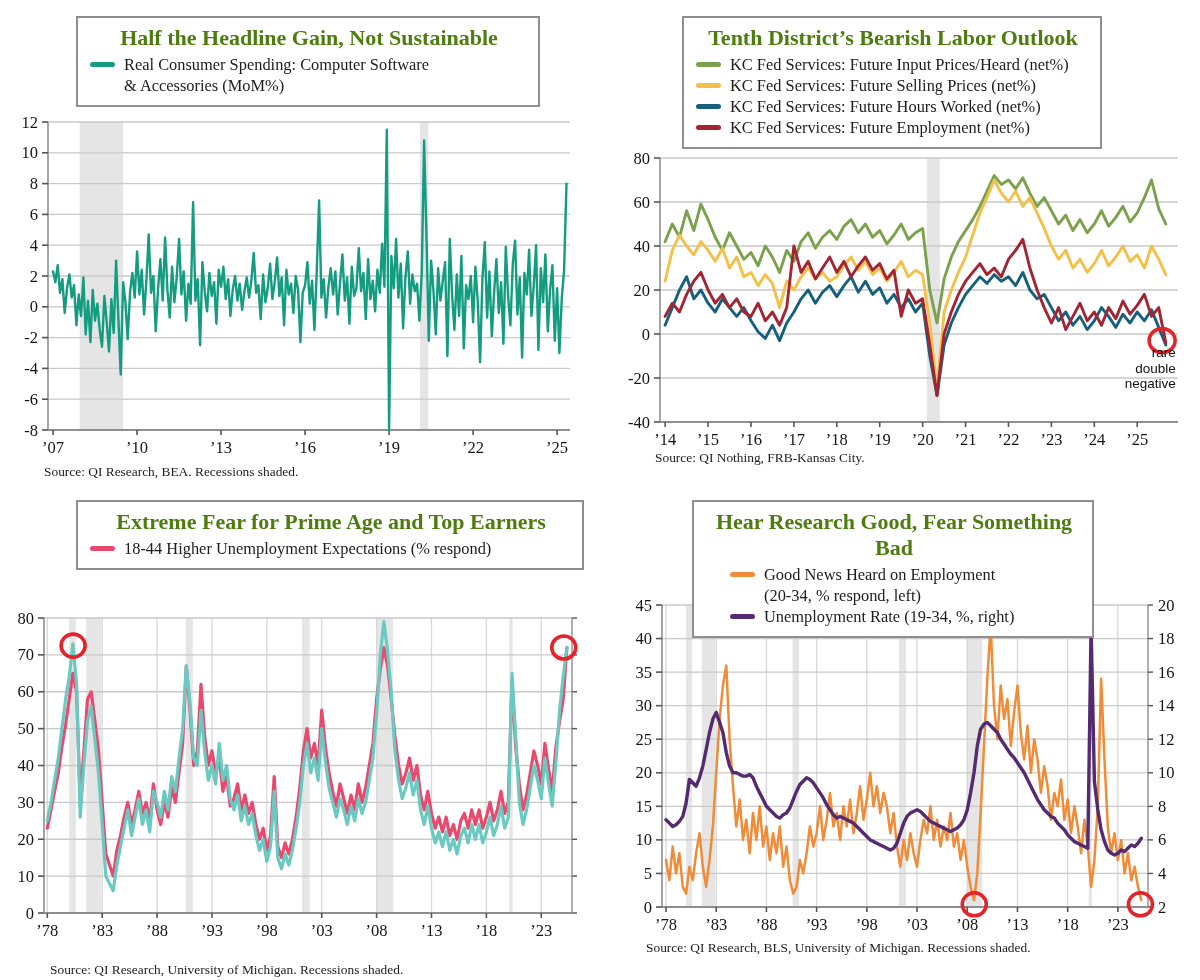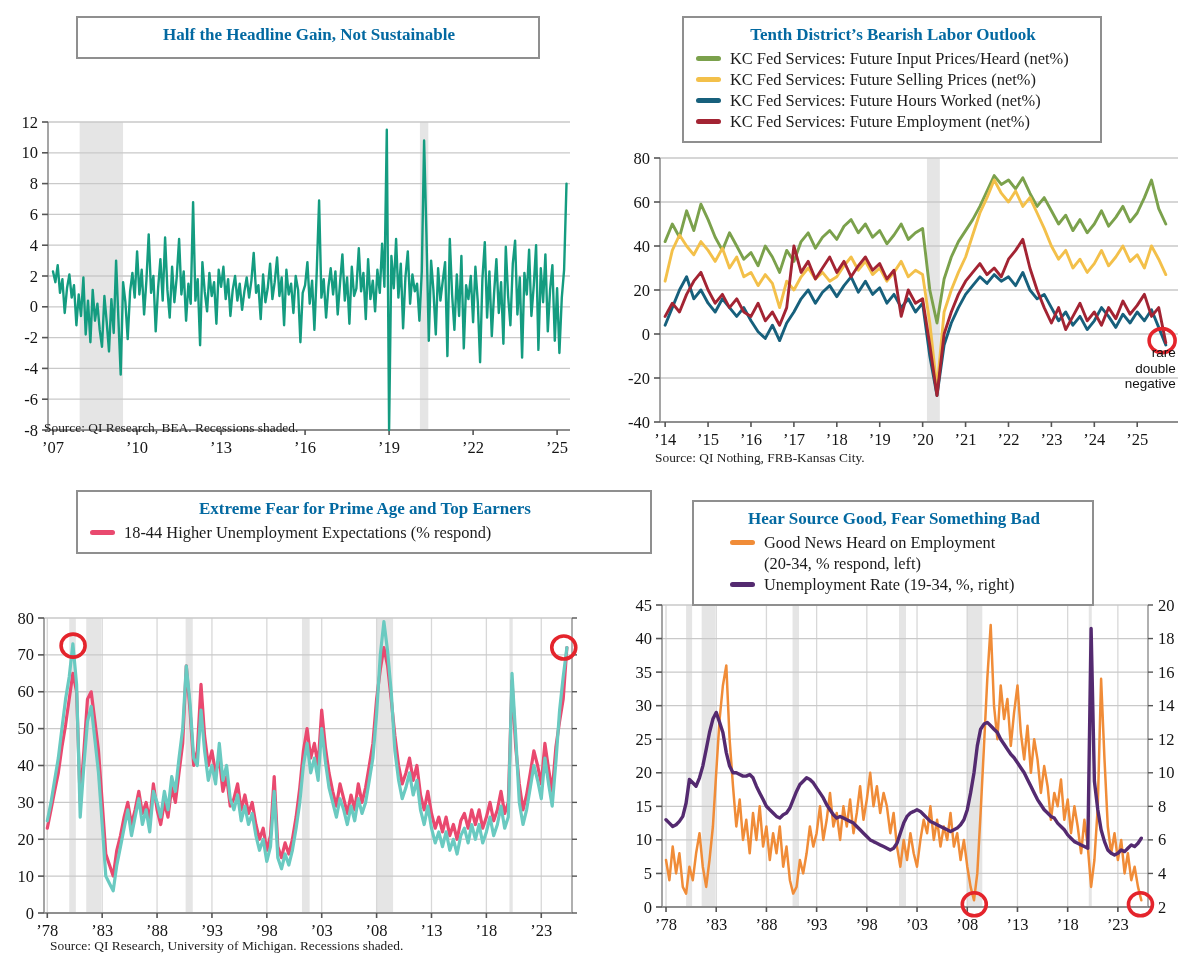--- a/index.html
+++ b/index.html
@@ -6,32 +6,32 @@
   body{width:1200px;height:980px;position:relative;font-family:"Liberation Serif","DejaVu Serif",serif;color:#1a1a1a;overflow:hidden;}
   .panel{position:absolute;}
   .p0{left:0;top:0;width:612px;height:490px;}
   .p1{left:612px;top:0;width:588px;height:490px;}
   .p2{left:0;top:490px;width:612px;height:490px;}
   .p3{left:612px;top:490px;width:588px;height:490px;}
   svg.chart{position:absolute;left:0;top:0;}
   .legend-box{position:absolute;background:#ffffff;border:2px solid #8f8f8f;padding:7px 10px 9px 12px;box-sizing:border-box;z-index:2;}
   .lb0{left:76px;top:16px;width:464px;}
   .lb1{left:70px;top:16px;width:420px;}
-  .lb2{left:76px;top:0;width:576px;}
+  .lb2{left:76px;top:10px;width:508px;}
   .lb3{left:80px;top:10px;width:402px;}
-  .panel-title{font-weight:bold;font-size:17px;text-align:center;margin:0 0 3px 0;color:#0369a1;}
+  .panel-title{font-weight:bold;font-size:22px;text-align:center;margin:0 0 3px 0;color:#4d7c0f;}
   .legend-items{display:block;}
   .lg-row{display:flex;gap:9px;font-size:16.4px;line-height:1.28;color:#1c1c1c;}
   .p3 .lg-row{padding-left:24px;}
   .lg-marker{flex:none;width:25px;height:5px;border-radius:3px;margin-top:8px;}
   .lg-label{white-space:pre-line;}
   .source{position:absolute;font-size:13.4px;color:#1c1c1c;z-index:2;}
-  .src0{left:44px;top:420px;}
+  .src0{left:44px;top:464px;}
   .src1{left:43px;top:450px;}
-  .src2{left:50px;top:448px;}
+  .src2{left:50px;top:472px;}
   .src3{left:34px;top:450px;}
 </style>
 </head>
 <body>
 
 <div class="panel p0">
   <svg class="chart" width="612" height="490" viewBox="0 0 612 490">
       <rect x="79.64484978541061" y="122" width="43.40665236051352" height="308" fill="#e5e5e5"></rect>
       <rect x="419.89699570815174" y="122" width="8.401287553653106" height="308" fill="#e5e5e5"></rect>
       <line x1="48" y1="122" x2="570" y2="122" stroke="#c9c9c9" stroke-width="1.3"></line>
@@ -80,20 +80,27 @@
       <line x1="389.09227467811155" y1="430" x2="389.09227467811155" y2="435" stroke="#555555" stroke-width="1.6"></line>
       <text x="389.09227467811155" y="453" text-anchor="middle" font-size="16.5" fill="#141414">’19</text>
       <line x1="473.1051502145918" y1="430" x2="473.1051502145918" y2="435" stroke="#555555" stroke-width="1.6"></line>
       <text x="473.1051502145918" y="453" text-anchor="middle" font-size="16.5" fill="#141414">’22</text>
       <line x1="557.1180257510721" y1="430" x2="557.1180257510721" y2="435" stroke="#555555" stroke-width="1.6"></line>
       <text x="557.1180257510721" y="453" text-anchor="middle" font-size="16.5" fill="#141414">’25</text>
       <polyline points="53.0,271.4 55.4,282.2 57.7,265.2 60.0,292.9 62.4,279.1 64.7,313.0 67.0,288.3 69.4,274.5 71.7,297.6 74.0,285.2 76.4,325.3 78.7,294.5 81.0,316.0 83.4,277.5 85.7,334.5 88.0,300.6 90.4,342.2 92.7,289.9 95.0,320.7 97.4,303.7 99.7,329.9 102.0,346.8 104.4,296.0 106.7,322.2 109.0,351.5 111.4,299.1 113.7,333.0 116.1,260.6 118.4,319.1 120.7,374.6 123.1,282.2 125.4,302.2 127.7,339.1 130.1,291.4 132.4,272.9 134.7,297.6 137.1,251.4 139.4,294.5 141.7,269.8 144.1,314.5 146.4,280.6 148.7,234.4 151.1,292.9 153.4,276.0 155.7,331.4 158.1,288.3 160.4,259.1 162.7,300.6 165.1,237.5 167.4,289.9 169.7,317.6 172.1,266.8 174.4,302.2 176.7,277.5 179.1,239.0 181.4,294.5 183.7,271.4 186.1,320.7 188.4,283.7 190.7,303.7 193.1,202.1 195.4,300.6 197.7,279.1 200.1,345.3 202.4,262.1 204.7,291.4 207.1,311.4 209.4,272.9 211.7,296.0 214.1,282.2 216.4,323.7 218.7,269.8 221.1,286.8 223.4,266.8 225.7,299.1 228.1,279.1 230.4,316.0 232.7,289.9 235.1,276.0 237.4,300.6 239.7,283.7 242.1,309.9 244.4,291.4 246.7,277.5 249.1,297.6 251.4,280.6 253.7,252.9 256.1,292.9 258.4,285.2 260.7,319.1 263.1,274.5 265.4,302.2 267.7,288.3 270.1,263.7 272.4,299.1 274.7,282.2 277.1,257.5 279.4,296.0 281.7,277.5 284.1,325.3 286.4,269.8 288.7,294.5 291.1,283.7 293.4,313.0 295.7,276.0 298.1,289.9 300.4,342.2 302.7,292.9 305.1,285.2 307.4,262.1 309.7,303.7 312.1,280.6 314.4,329.9 316.7,272.9 319.1,200.5 321.4,297.6 323.7,279.1 326.1,317.6 328.4,286.8 330.7,268.3 333.1,294.5 335.4,271.4 337.7,314.5 340.1,282.2 342.4,254.4 344.8,300.6 347.1,277.5 349.4,323.7 351.8,266.8 354.1,296.0 356.4,288.3 358.8,248.3 361.1,291.4 363.4,272.9 365.8,319.1 368.1,259.1 370.4,299.1 372.8,280.6 375.1,311.4 377.4,269.8 379.8,292.9 382.1,243.7 384.4,286.8 386.8,129.7 389.1,430.0 391.4,256.0 393.8,288.3 396.1,239.0 398.4,297.6 400.8,263.7 403.1,328.4 405.4,277.5 407.8,251.4 410.1,303.7 412.4,274.5 414.8,291.4 417.1,283.7 419.4,320.7 421.8,271.4 424.1,140.5 426.4,232.9 428.8,340.7 431.1,260.6 433.4,289.9 435.8,334.5 438.1,268.3 440.4,300.6 442.8,280.6 445.1,262.1 447.4,356.1 449.8,239.0 452.1,294.5 454.4,329.9 456.8,274.5 459.1,316.0 461.4,256.0 463.8,348.4 466.1,285.2 468.4,299.1 470.8,276.0 473.1,322.2 475.4,266.8 477.8,302.2 480.1,362.2 482.4,279.1 484.8,242.1 487.1,317.6 489.4,271.4 491.8,336.1 494.1,292.9 496.4,259.1 498.8,313.0 501.1,282.2 503.4,343.8 505.8,246.7 508.1,296.0 510.4,325.3 512.8,263.7 515.1,240.6 517.4,314.5 519.8,277.5 522.1,357.6 524.4,272.9 526.8,294.5 529.1,249.8 531.4,316.0 533.8,285.2 536.1,245.2 538.4,349.9 540.8,268.3 543.1,302.2 545.4,254.4 547.8,331.4 550.1,289.9 552.4,265.2 554.8,340.7 557.1,288.3 559.4,353.0 561.8,297.6 564.1,269.8 566.5,183.6" fill="none" stroke="#149c80" stroke-width="2.4" stroke-linejoin="round" stroke-linecap="round"></polyline>
     </svg>
   <div class="legend-box lb0">
     <div class="panel-title">Half the Headline Gain, Not Sustainable</div>
+    <div class="legend-items">
+        <div class="lg-row">
+          <span class="lg-marker" style="background: rgb(20, 156, 128);"></span>
+          <span class="lg-label">Real Consumer Spending: Computer Software
+&amp; Accessories (MoM%)</span>
+        </div>
+      </div>
   </div>
   <div class="source src0">Source: QI Research, BEA. Recessions shaded.</div>
 </div>
 
 <div class="panel p1">
   <svg class="chart" width="588" height="490" viewBox="0 0 588 490">
       <rect x="314.93951946975255" y="158" width="12.874896437456073" height="264" fill="#e5e5e5"></rect>
       <line x1="48" y1="158" x2="566" y2="158" stroke="#c9c9c9" stroke-width="1.3"></line>
       <line x1="48" y1="202" x2="566" y2="202" stroke="#c9c9c9" stroke-width="1.3"></line>
       <line x1="48" y1="246" x2="566" y2="246" stroke="#c9c9c9" stroke-width="1.3"></line>
@@ -358,26 +365,27 @@
       <line x1="455.6694214876035" y1="417" x2="455.6694214876035" y2="422" stroke="#555555" stroke-width="1.6"></line>
       <text x="455.6694214876035" y="440" text-anchor="middle" font-size="16.5" fill="#141414">’18</text>
       <line x1="505.87603305785126" y1="417" x2="505.87603305785126" y2="422" stroke="#555555" stroke-width="1.6"></line>
       <text x="505.87603305785126" y="440" text-anchor="middle" font-size="16.5" fill="#141414">’23</text>
       <polyline points="54.0,370.0 57.4,390.2 60.7,356.6 64.1,383.4 67.4,363.3 70.8,396.9 74.1,403.6 77.4,376.7 80.8,390.2 84.1,363.3 87.5,343.2 90.8,376.7 94.2,396.9 97.5,370.0 100.9,336.5 104.2,282.8 107.6,229.1 110.9,195.5 114.3,175.4 117.6,249.2 121.0,296.2 124.3,336.5 127.7,309.6 131.0,349.9 134.3,329.8 137.7,363.3 141.0,323.0 144.4,349.9 147.7,316.3 151.1,356.6 154.4,336.5 157.8,370.0 161.1,343.2 164.5,363.3 167.8,336.5 171.2,376.7 174.5,356.6 177.9,390.2 181.2,403.6 184.6,396.9 187.9,370.0 191.2,383.4 194.6,363.3 197.9,336.5 201.3,356.6 204.6,343.2 208.0,316.3 211.3,349.9 214.7,329.8 218.0,302.9 221.4,336.5 224.7,323.0 228.1,349.9 231.4,316.3 234.8,336.5 238.1,309.6 241.5,343.2 244.8,323.0 248.1,296.2 251.5,329.8 254.8,309.6 258.2,282.8 261.5,316.3 264.9,296.2 268.2,323.0 271.6,302.9 274.9,316.3 278.3,343.2 281.6,323.0 285.0,356.6 288.3,376.7 291.7,349.9 295.0,370.0 298.4,343.2 301.7,363.3 305.0,376.7 308.4,349.9 311.7,329.8 315.1,343.2 318.4,316.3 321.8,349.9 325.1,329.8 328.5,356.6 331.8,336.5 335.2,349.9 338.5,323.0 341.9,356.6 345.2,343.2 348.6,370.0 351.9,349.9 355.3,376.7 358.6,396.9 362.0,410.3 365.3,383.4 368.6,323.0 372.0,255.9 375.3,188.8 378.7,135.1 382.0,215.7 385.4,249.2 388.7,195.5 392.1,229.1 395.4,209.0 398.8,255.9 402.1,222.4 405.5,195.5 408.8,242.5 412.2,269.4 415.5,235.8 418.9,282.8 422.2,249.2 425.5,269.4 428.9,302.9 432.2,276.1 435.6,296.2 438.9,329.8 442.3,302.9 445.6,316.3 449.0,289.5 452.3,329.8 455.7,309.6 459.0,343.2 462.4,316.3 465.7,336.5 469.1,363.3 472.4,329.8 475.8,356.6 479.1,396.9 482.4,370.0 485.8,316.3 489.1,188.8 492.5,269.4 495.8,336.5 499.2,363.3 502.5,343.2 505.9,370.0 509.2,349.9 512.6,383.4 515.9,363.3 519.3,390.2 522.6,376.7 526.0,396.9 529.3,410.3" fill="none" stroke="#f08c38" stroke-width="2.5" stroke-linejoin="round" stroke-linecap="round"></polyline>
       <polyline points="54.0,329.8 57.4,333.1 60.7,336.5 64.1,334.8 67.4,331.4 70.8,326.4 74.1,313.0 77.4,289.5 80.8,292.8 84.1,296.2 87.5,287.8 90.8,276.1 94.2,259.3 97.5,242.5 100.9,229.1 104.2,222.4 107.6,232.4 110.9,242.5 114.3,262.6 117.6,276.1 121.0,282.8 124.3,282.8 127.7,284.5 131.0,286.1 134.3,286.1 137.7,284.5 141.0,287.8 144.4,296.2 147.7,302.9 151.1,309.6 154.4,316.3 157.8,319.7 161.1,323.0 164.5,326.4 167.8,328.1 171.2,324.7 174.5,323.0 177.9,318.0 181.2,309.6 184.6,301.2 187.9,294.5 191.2,291.2 194.6,287.8 197.9,289.5 201.3,292.8 204.6,297.9 208.0,302.9 211.3,307.9 214.7,314.7 218.0,319.7 221.4,324.7 224.7,328.1 228.1,326.4 231.4,328.1 234.8,329.8 238.1,331.4 241.5,333.1 244.8,336.5 248.1,339.8 251.5,343.2 254.8,346.5 258.2,349.9 261.5,351.6 264.9,353.2 268.2,354.9 271.6,356.6 274.9,358.3 278.3,360.0 281.6,358.3 285.0,353.2 288.3,343.2 291.7,333.1 295.0,326.4 298.4,323.0 301.7,321.4 305.0,319.7 308.4,321.4 311.7,324.7 315.1,328.1 318.4,331.4 321.8,333.1 325.1,334.8 328.5,336.5 331.8,338.1 335.2,339.8 338.5,341.5 341.9,339.8 345.2,338.1 348.6,334.8 351.9,329.8 355.3,319.7 358.6,302.9 362.0,282.8 365.3,255.9 368.6,239.2 372.0,234.1 375.3,232.4 378.7,235.8 382.0,239.2 385.4,242.5 388.7,249.2 392.1,254.3 395.4,259.3 398.8,264.3 402.1,267.7 405.5,272.7 408.8,277.7 412.2,282.8 415.5,289.5 418.9,296.2 422.2,302.9 425.5,309.6 428.9,314.7 432.2,319.7 435.6,323.0 438.9,326.4 442.3,328.1 445.6,333.1 449.0,336.5 452.3,339.8 455.7,344.9 459.0,348.2 462.4,351.6 465.7,353.2 469.1,354.9 472.4,356.6 475.8,358.3 479.1,138.5 482.4,291.2 485.8,319.7 489.1,339.8 492.5,351.6 495.8,360.0 499.2,363.3 502.5,365.0 505.9,363.3 509.2,360.0 512.6,361.6 515.9,358.3 519.3,354.9 522.6,356.6 526.0,353.2 529.3,348.2" fill="none" stroke="#542a70" stroke-width="3.4" stroke-linejoin="round" stroke-linecap="round"></polyline>
       <ellipse cx="362.28512396694293" cy="414.3155555555556" rx="12" ry="11.5" fill="none" stroke="#e4242c" stroke-width="3.6"></ellipse>
       <ellipse cx="528.4690082644629" cy="414.3155555555556" rx="12" ry="11.5" fill="none" stroke="#e4242c" stroke-width="3.6"></ellipse>
     </svg>
   <div class="legend-box lb3">
-    <div class="panel-title">Hear Source Good, Fear Something Bad</div>
+    <div class="panel-title">Hear Research Good, Fear Something Bad</div>
     <div class="legend-items">
         <div class="lg-row">
           <span class="lg-marker" style="background: rgb(240, 140, 56);"></span>
           <span class="lg-label">Good News Heard on Employment
 (20-34, % respond, left)</span>
         </div>
         <div class="lg-row">
           <span class="lg-marker" style="background: rgb(84, 42, 112);"></span>
           <span class="lg-label">Unemployment Rate (19-34, %, right)</span>
         </div>
       </div>
   </div>
+  <div class="source src3">Source: QI Research, BLS, University of Michigan. Recessions shaded.</div>
 </div>
 
 </body></html>

